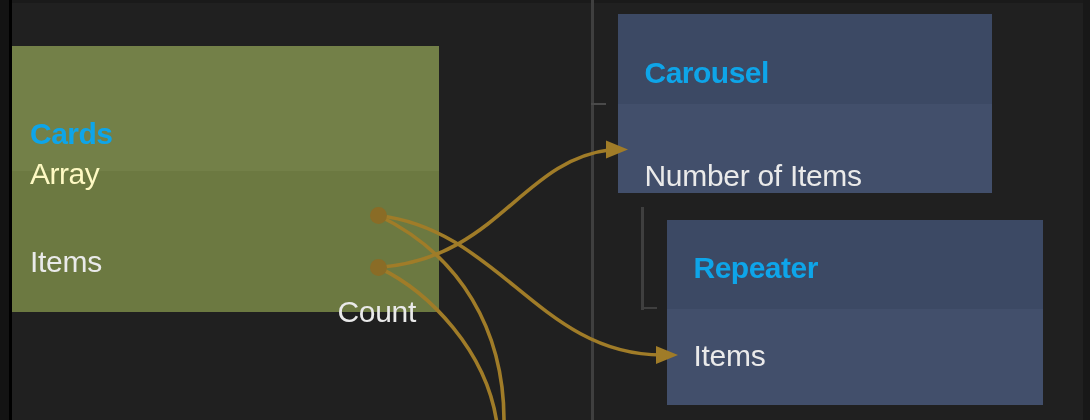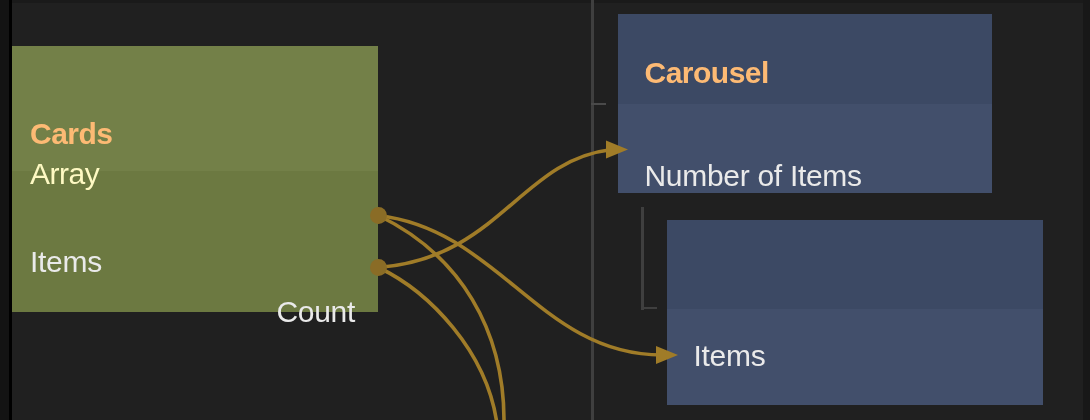--- a/index.html
+++ b/index.html
@@ -21,35 +21,35 @@
   .v-guide       { left:591px;  top:0;       width:2.5px; height:420px; }
   .v-guide-tick  { left:591px;  top:102.8px; width:15px;  height:2.5px; background:#4a4a4a; }
   .child-v       { left:641px;  top:207px;   width:2.5px; height:102.5px; }
   .child-foot    { left:641px;  top:306.8px; width:15.5px; height:2.5px; }
 
   
   .node { position:absolute; }
   .node .header { position:absolute; left:0; top:0; width:100%; }
   .node .body   { position:absolute; left:0; width:100%; }
 
-  .node-cards { left:12px; top:46px; width:366px; height:266px; }
+  .node-cards { left:12px; top:46px; width:427px; height:266px; }
   .node-cards .header { height:125px; background:#738048; }
   .node-cards .body   { top:125px; height:141px; background:#6c7941; }
 
   .node-carousel { left:617.5px; top:13.5px; width:374.5px; height:179.5px; }
   .node-carousel .header { height:90.5px; background:#3c4964; }
   .node-carousel .body   { top:90.5px; height:89px; background:#424f6b; }
 
   .node-repeater { left:666.5px; top:219.5px; width:376px; height:185.5px; }
   .node-repeater .header { height:89px; background:#3c4964; }
   .node-repeater .body   { top:89px; height:96.5px; background:#424f6b; }
 
   .node-title {
     position:absolute; font-size:30px; font-weight:700; letter-spacing:-0.5px;
-    color:#fdba74; line-height:34px; white-space:nowrap;
+    color:#0ea5e9; line-height:34px; white-space:nowrap;
   }
   .node-subtitle {
     position:absolute; font-size:30px; font-weight:400; letter-spacing:-0.5px;
     color:#fef9c3; line-height:34px; white-space:nowrap;
   }
   .port-label {
     position:absolute; font-size:30px; font-weight:400; letter-spacing:-0.3px;
     color:#eaeaea; line-height:34px; white-space:nowrap;
   }
   .cards-title    { left:18px; top:71px; }
@@ -91,20 +91,21 @@
 <div class="node node-carousel">
   <div class="header"></div>
   <div class="body"></div>
   <div class="node-title carousel-title">Carousel</div>
   <div class="port-label carousel-items">Number of Items</div>
 </div>
 
 <div class="node node-repeater">
   <div class="header"></div>
   <div class="body"></div>
+  <div class="node-title" style="left:27px; top:31px; position:absolute;">Repeater</div>
   <div class="port-label" style="left:27px; top:119px; position:absolute;">Items</div>
 </div>
 
 <svg class="wires" viewBox="0 0 1090 420">
   <path class="wire" d="M 378.5 267.5 C 500 258 520 160 612 149.5"></path>
   <polygon class="arrow" points="606,140.5 606,158.5 628,149.5"></polygon>
 
   <path class="wire" d="M 378.5 215.5 C 500 230 540 355 662 355"></path>
   <polygon class="arrow" points="656,346 656,364 678,355"></polygon>
 

